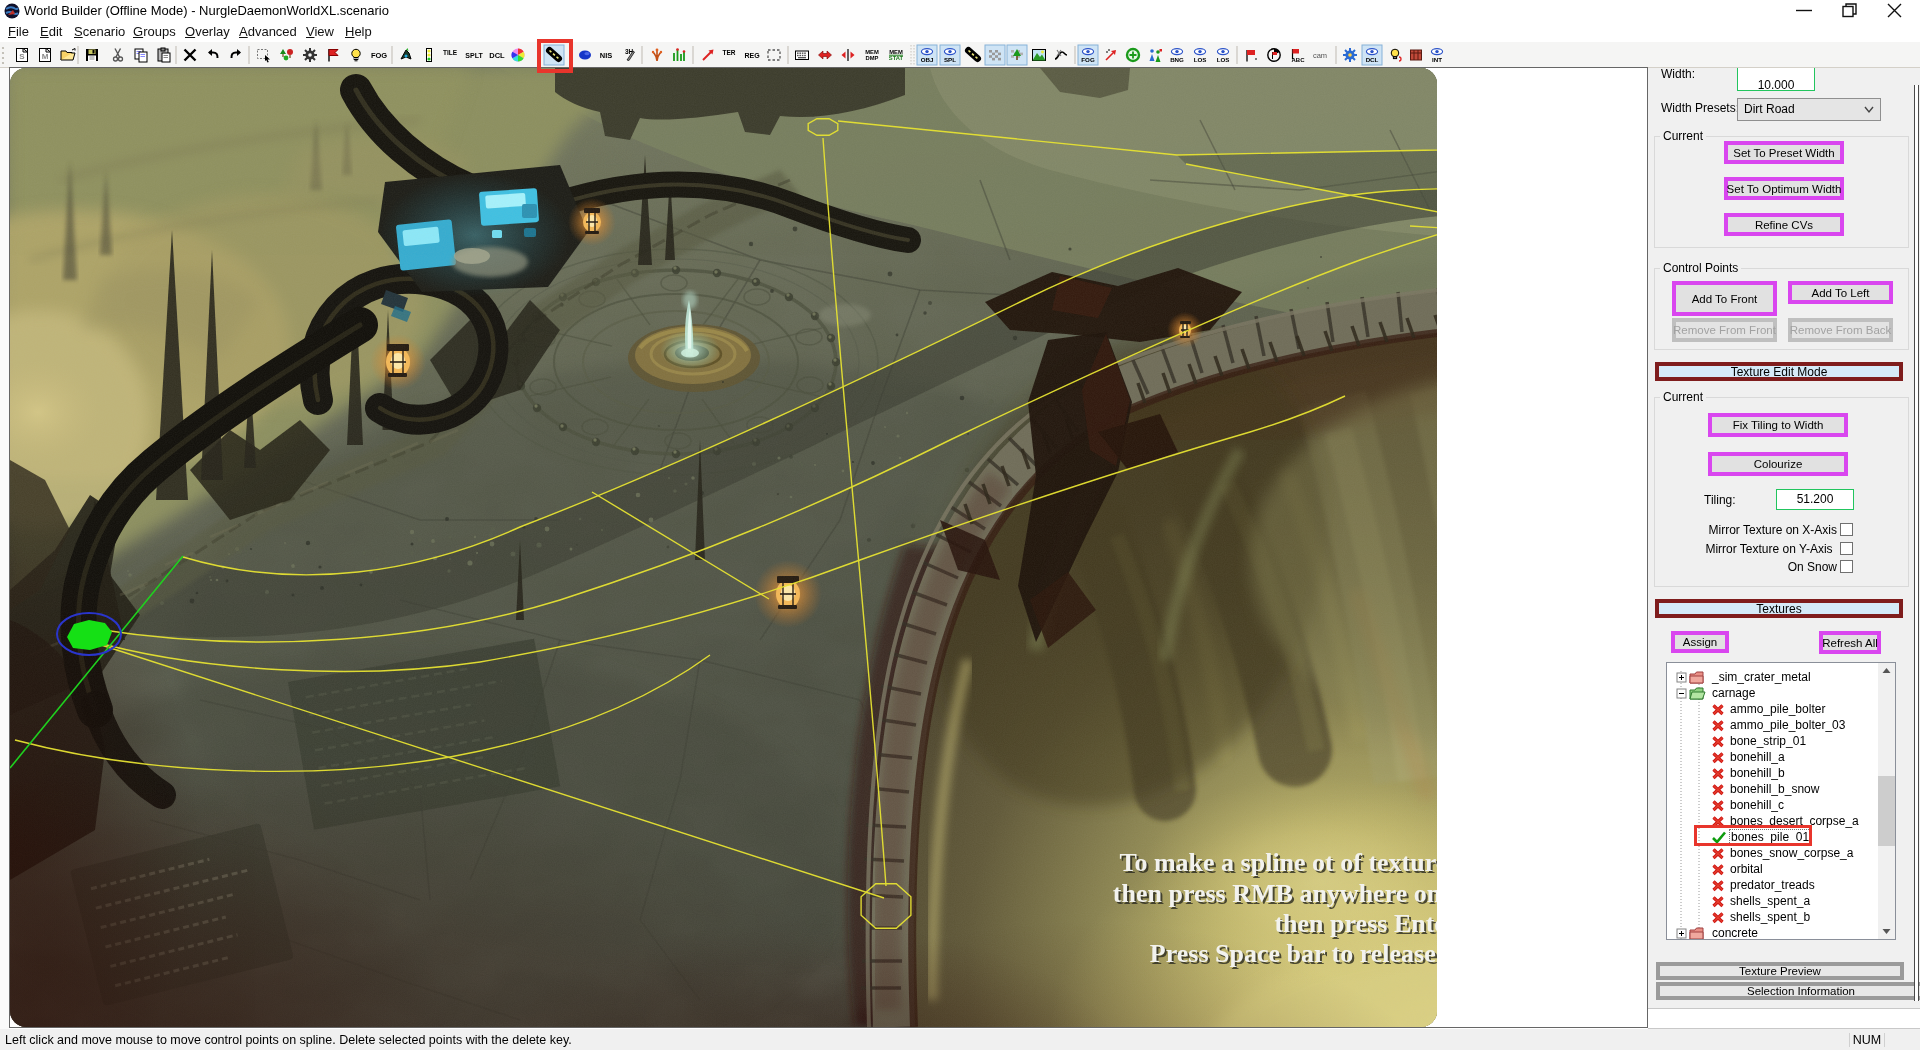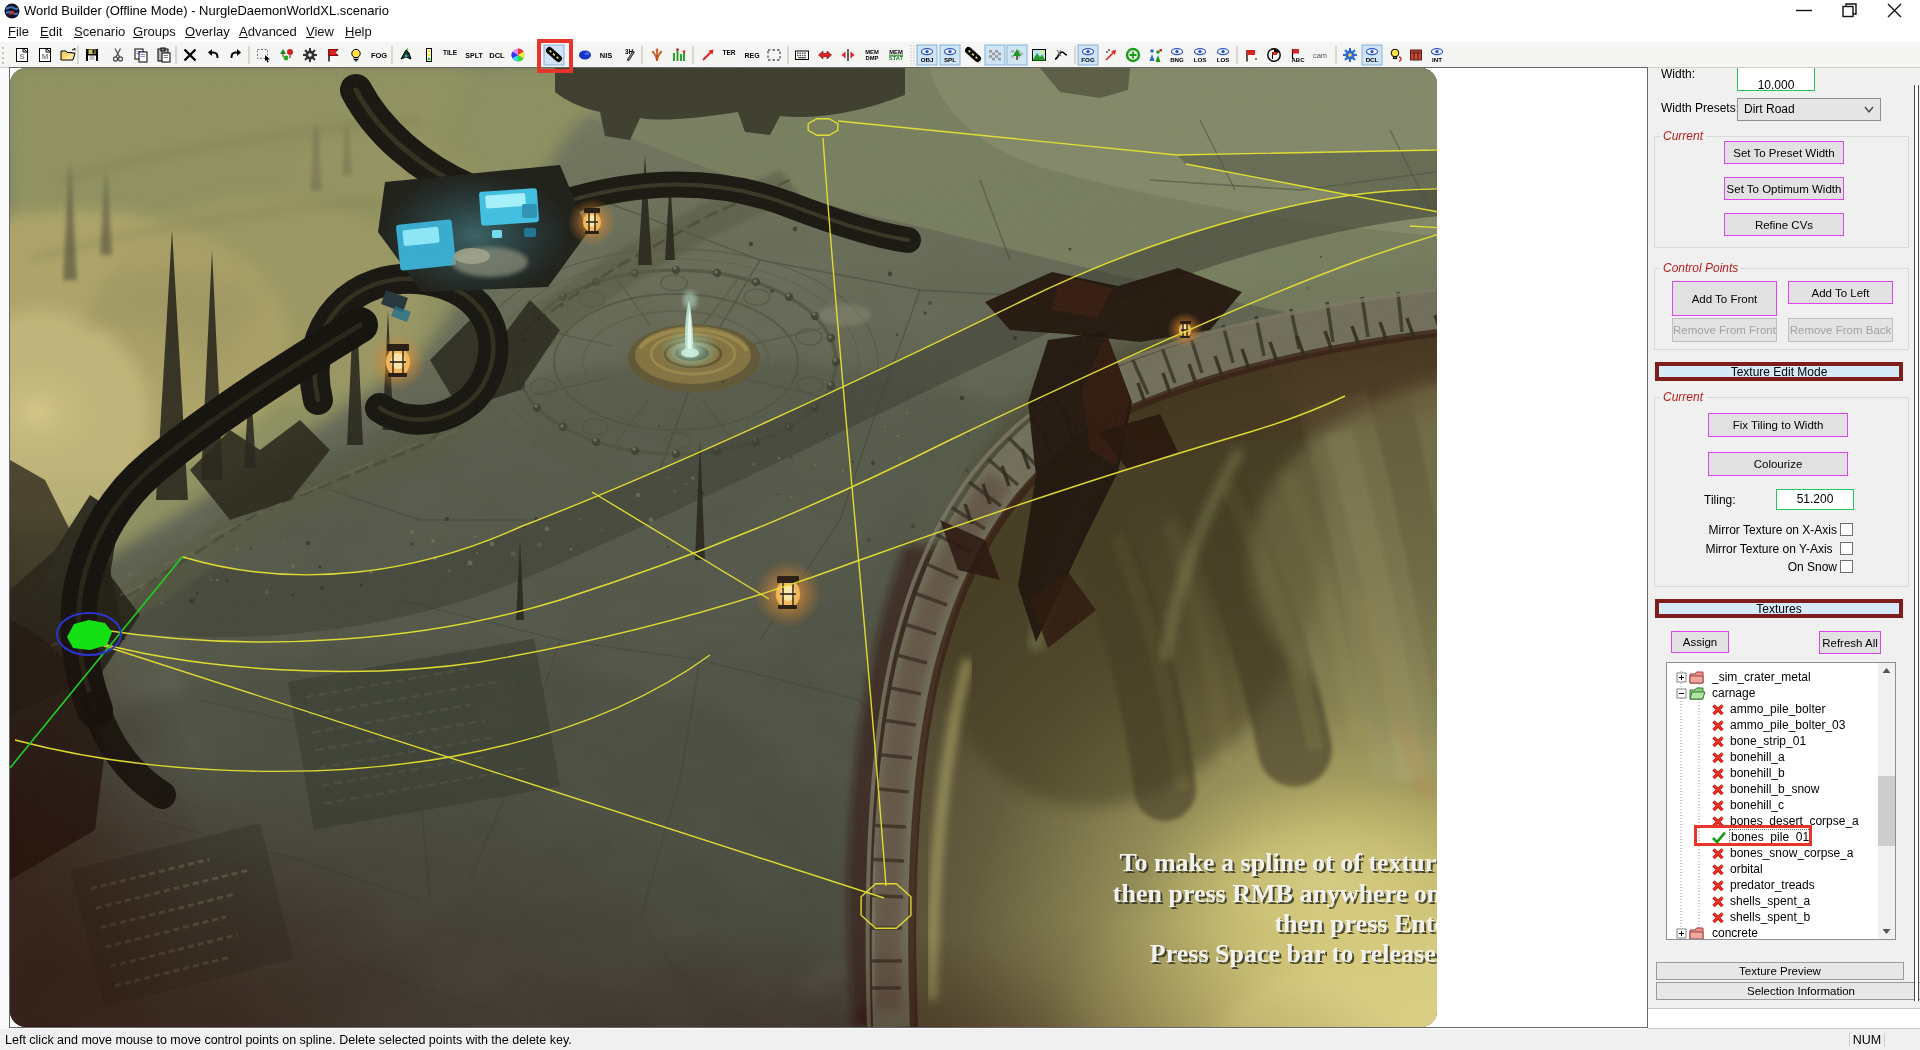--- a/index.html
+++ b/index.html
@@ -11,27 +11,27 @@
 #menubar{position:absolute;left:0;top:22px;width:1644px;height:20px;background:#ffffff;font-size:13px;color:#111;}
 #menubar span{position:absolute;top:2px;}
 #menubar u{text-decoration:underline;}
 #toolbar{position:absolute;left:0;top:42px;width:1920px;height:26px;background:#f5f5f4;border-bottom:1px solid #d4d0c8;}
 #viewport{position:absolute;left:10px;top:68px;width:1427px;height:959px;background:#56584a;border-radius:16px;}
 #vpborder{position:absolute;left:9px;top:67px;width:1639px;height:961px;border:1px solid #666;}
 #leftstrip{position:absolute;left:0;top:68px;width:9px;height:982px;background:#fafafa;}
 #panel{position:absolute;left:1648px;top:68px;width:272px;height:940px;background:#f0f0f0;}
 #panelgap{position:absolute;left:1648px;top:1008px;width:272px;height:21px;background:#ffffff;border-top:1px solid #c8c8c8;border-bottom:1px solid #c8c8c8;}
 #statusbar{position:absolute;left:0;top:1029px;width:1920px;height:21px;background:#f0f0f0;font-size:12.5px;color:#000;}
-.btn{position:absolute;background:#e1e1e1;border:1px solid #d946ef;font-size:11.5px;color:#000;
+.btn{position:absolute;background:#e1e1e1;border:4px solid #d946ef;font-size:11.5px;color:#000;
  display:flex;align-items:center;justify-content:center;white-space:nowrap;}
 .btn.dis{color:#a2a2a2;border-color:#bfbfbf;background:#e3e3e3;}
 .hdrbtn{position:absolute;background:#d6eaf8;border:4px solid #7f1d1d;font-size:12px;color:#000;
  display:flex;align-items:center;justify-content:center;}
 .gbox{position:absolute;border:1px solid #d9d9d9;}
-.glabel{position:absolute;font-size:12px;color:#b91c1c;background:#f0f0f0;padding:0 3px;font-style:italic;}
+.glabel{position:absolute;font-size:12px;color:#000000;background:#f0f0f0;padding:0 3px;}
 .lbl{position:absolute;font-size:12px;color:#000;text-align:right;}
 .inp{position:absolute;background:#fff;border:1px solid #22c55e;font-size:12px;color:#000;}
 .cb{position:absolute;width:13px;height:13px;background:#fff;border:1px solid #707070;}
 .annot{position:absolute;border:3px solid #e8352c;z-index:60;}
 </style>
 </head>
 <body>
 
 <div id="titlebar">
  <svg class="abs" style="left:4px;top:3px" width="16" height="16" viewBox="0 0 16 16">

